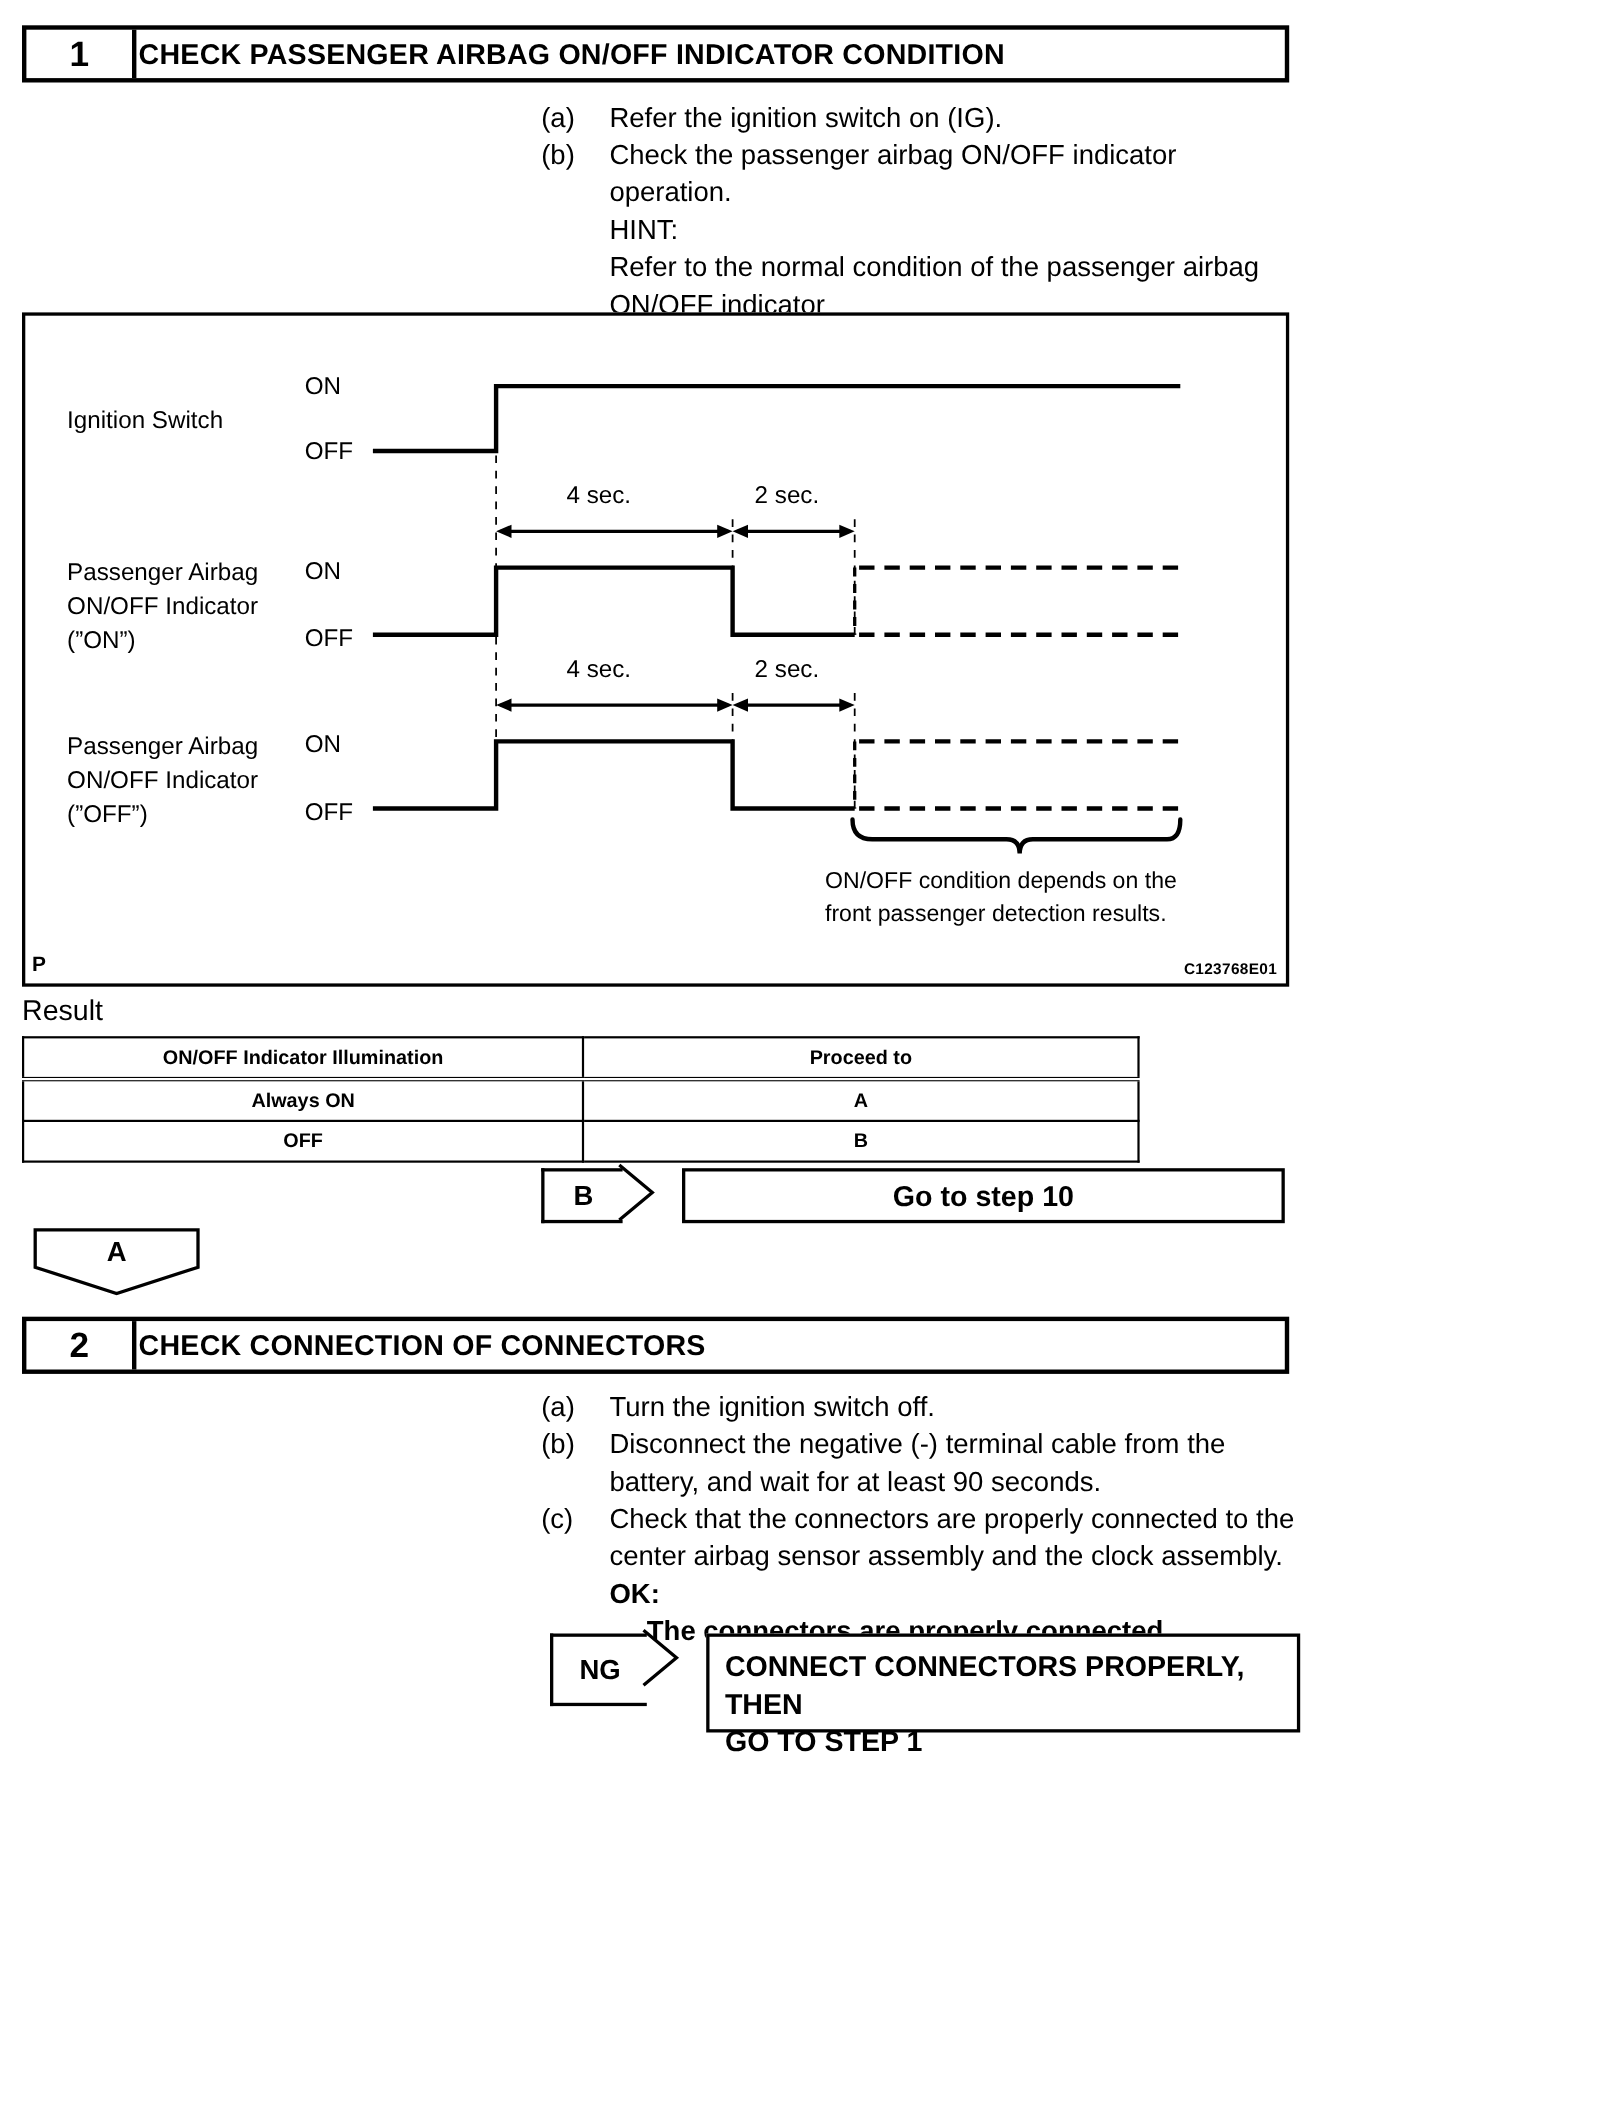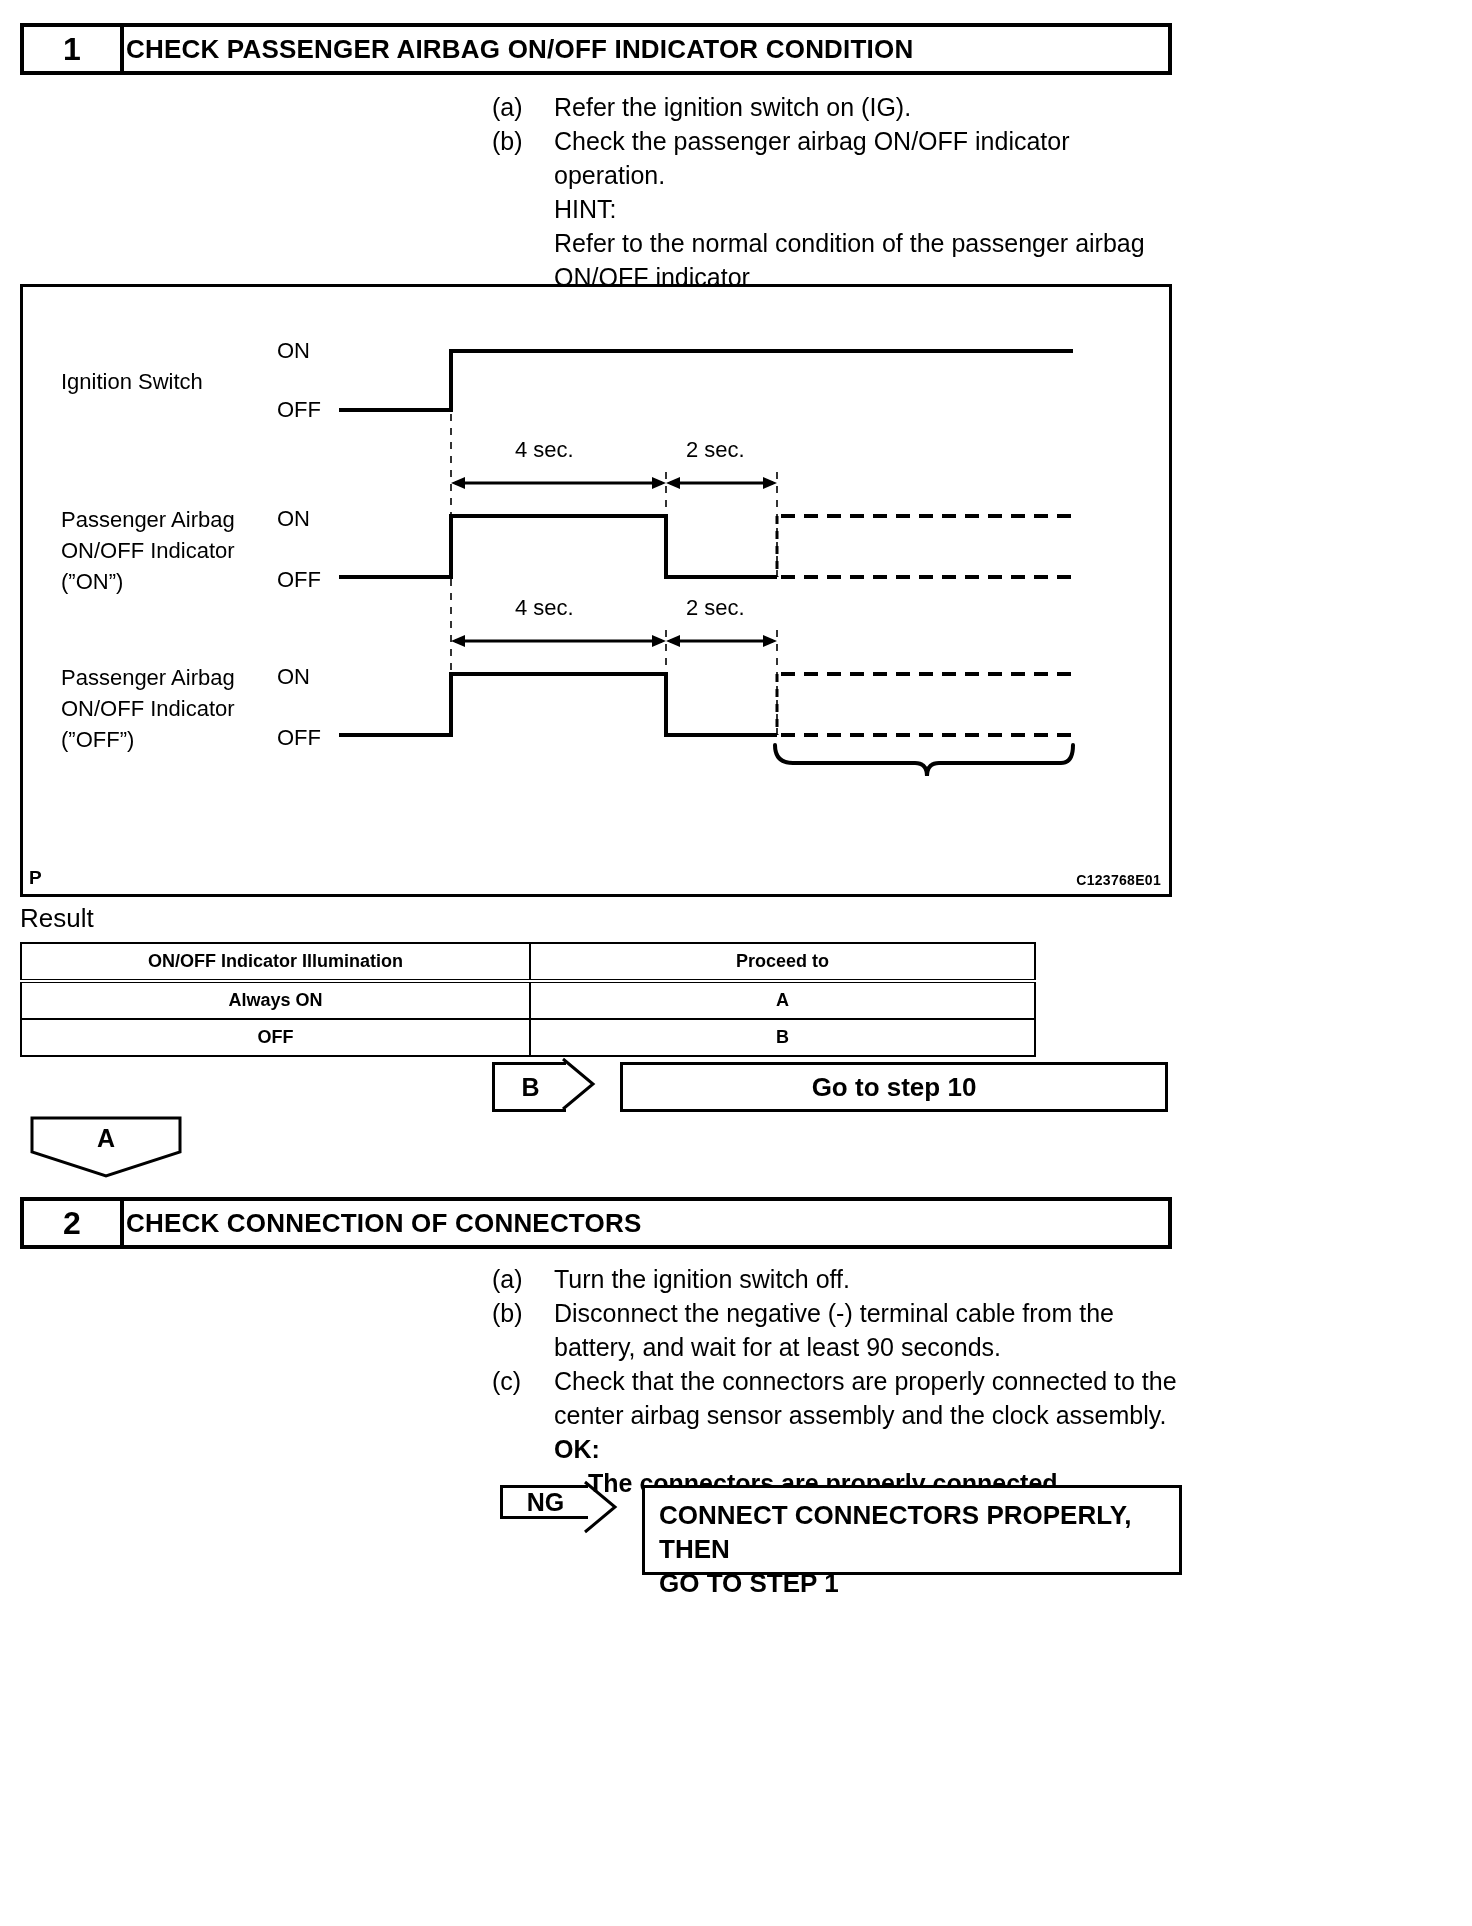--- a/index.html
+++ b/index.html
@@ -232,20 +232,24 @@
 
       <path d="M 316,448 L 428,448 L 428,387 L 643,387 L 643,448 L 754,448" fill="none" stroke="#000" stroke-width="4"></path>
       <line x1="758" y1="387" x2="1050" y2="387" stroke="#000" stroke-width="4" stroke-dasharray="14,9"></line>
       <line x1="758" y1="448" x2="1050" y2="448" stroke="#000" stroke-width="4" stroke-dasharray="14,9"></line>
       <line x1="754" y1="387" x2="754" y2="448" stroke="#000" stroke-width="3" stroke-dasharray="8,7"></line>
 
       <path d="M 752,458 Q 752,476 770,476 L 892,476 Q 904,476 904,489
                Q 904,476 916,476 L 1038,476 Q 1050,476 1050,458" fill="none" stroke="#000" stroke-width="4" stroke-linecap="round"></path>
     </svg>
 
+    <div class="brace-note" style="left:727px; top:499px;">
+      <div>ON/OFF condition depends on the</div>
+      <div>front passenger detection results.</div>
+    </div>
 
     <div class="fig-label" style="left:6px; bottom:5px;">P</div>
     <div class="fig-id" style="right:8px; bottom:6px;">C123768E01</div>
   </div>
 
   <div class="result-heading" style="left:20px; top:903px;">Result</div>
 
   <table class="result" style="left:20px; top:942px; width:1016px;">
     <thead>
       <tr>
@@ -301,21 +305,21 @@
     <div class="ins-row">
       <span class="ins-marker">(c)</span>
       <span class="ins-text">Check that the connectors are properly connected to the</span>
     </div>
     <div class="ins-sub">center airbag sensor assembly and the clock assembly.</div>
     <div class="ins-sub bold">OK:</div>
     <div class="ins-sub bold indent2">The connectors are properly connected.</div>
   </div>
 
   <div class="conn" style="left:500px; top:1485px;">
-    <div class="conn-tag" style="width:88px; height:34px;">NG</div>
+    <div class="conn-tag" style="width:88px; height:66px;">NG</div>
     <div class="conn-arrow" style="height:50px;">
       <svg width="52" height="56">
         <path d="M 0,0 L 30,25 L 0,50" fill="none" stroke="#000" stroke-width="3"></path>
       </svg>
     </div>
     <div class="conn-box multiline" style="width:540px; margin-left:8px; height:90px;">
       <div>CONNECT CONNECTORS PROPERLY, THEN</div>
       <div>GO TO STEP 1</div>
     </div>
   </div>

